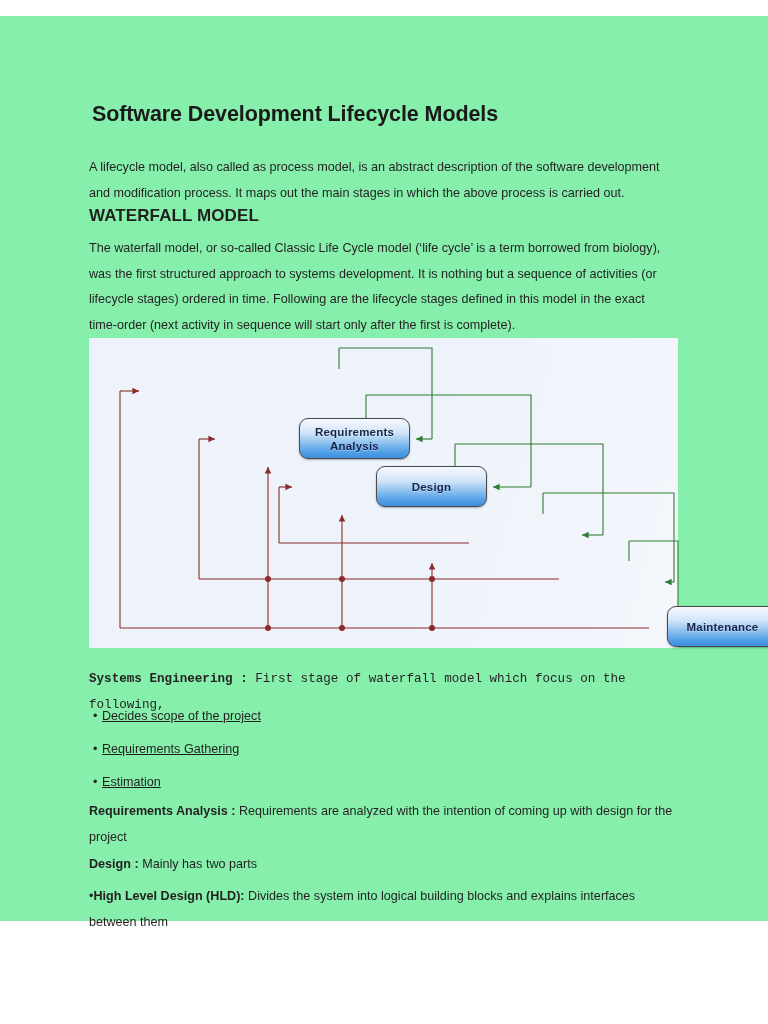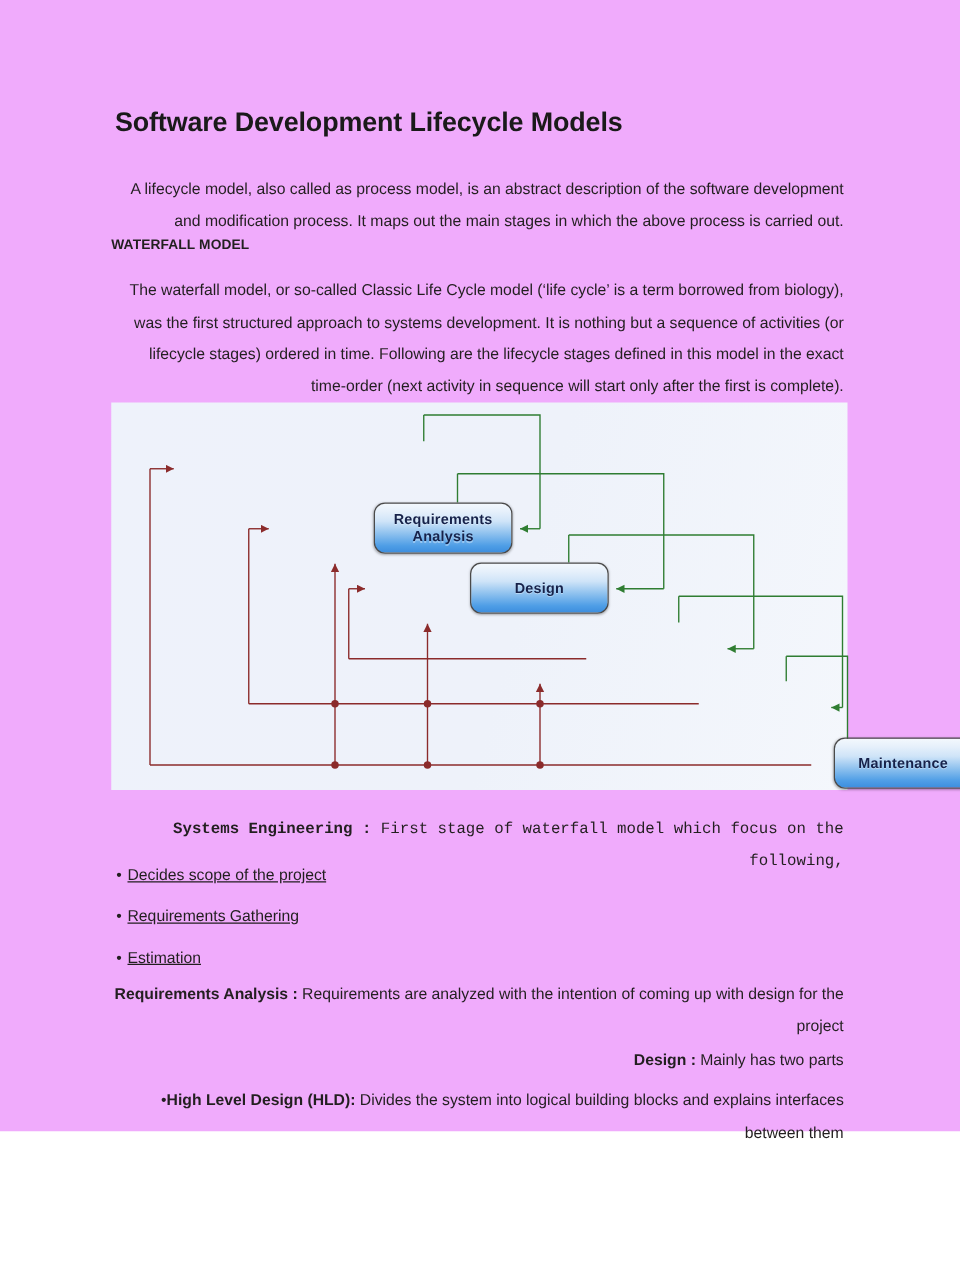--- a/index.html
+++ b/index.html
@@ -11,24 +11,24 @@
   body {
     width: 768px;
     height: 1024px;
     font-family: "Liberation Sans", sans-serif;
     color: #221f1f;
     overflow: hidden;
     position: relative;
   }
   .page {
     position: absolute;
-    left: 0; top: 0;
+    left: 0; top: 16px;
     width: 768px;
     height: 905px;
-    background: #f0abfc;
+    background: #86efac;
   }
   .content {
     position: absolute;
     left: 89px;
     top: 0;
     width: 590px;
   }
 
   h1.doc-title {
     font-size: 21.5px;
@@ -43,27 +43,27 @@
     color: #1a1a1a;
   }
 
   p.para {
     font-size: 12.6px;
     line-height: 25.5px;
     margin: 0;
     position: absolute;
     width: 586px;
     color: #231f20;
-    text-align: right;
+    text-align: left;
   }
   .bold-lead {
     font-weight: bold;
   }
   .section-head {
-    font-size: 11px;
+    font-size: 17px;
     font-weight: bold;
     position: absolute;
     left: 0;
     margin: 0;
     letter-spacing: 0.1px;
   }
   .bullet {
     font-size: 12.6px;
     position: absolute;
     left: 0;

